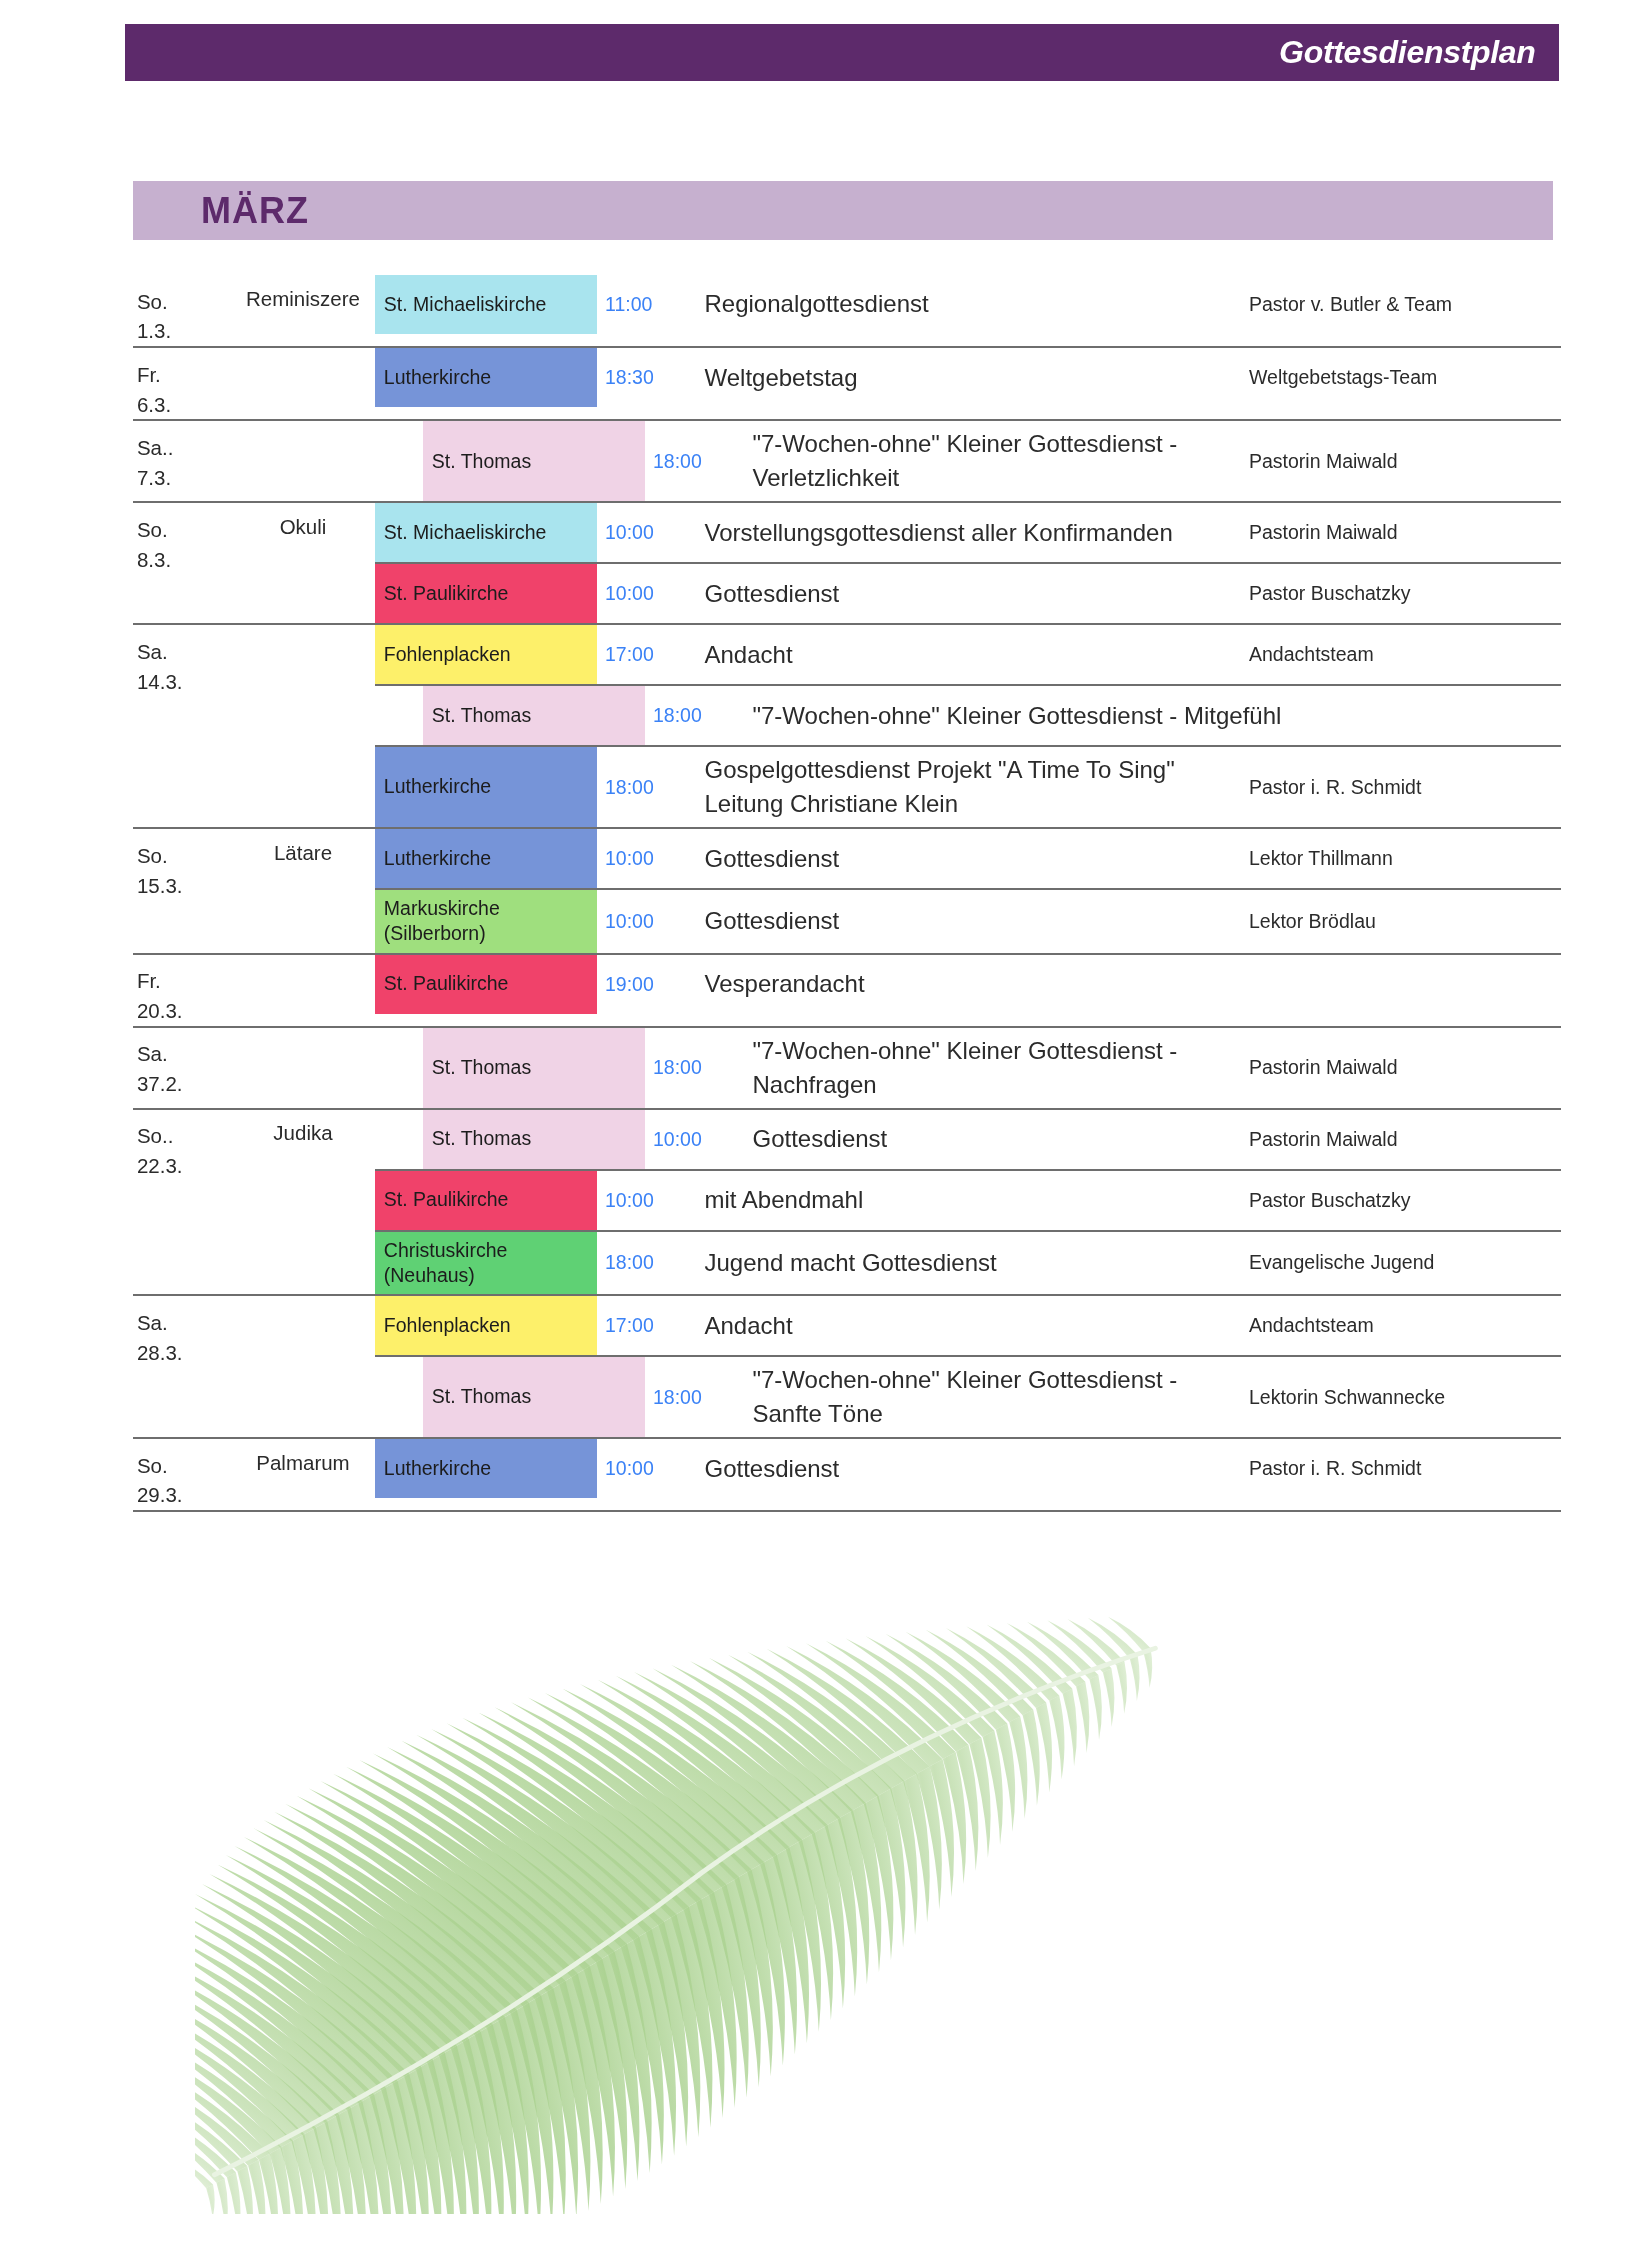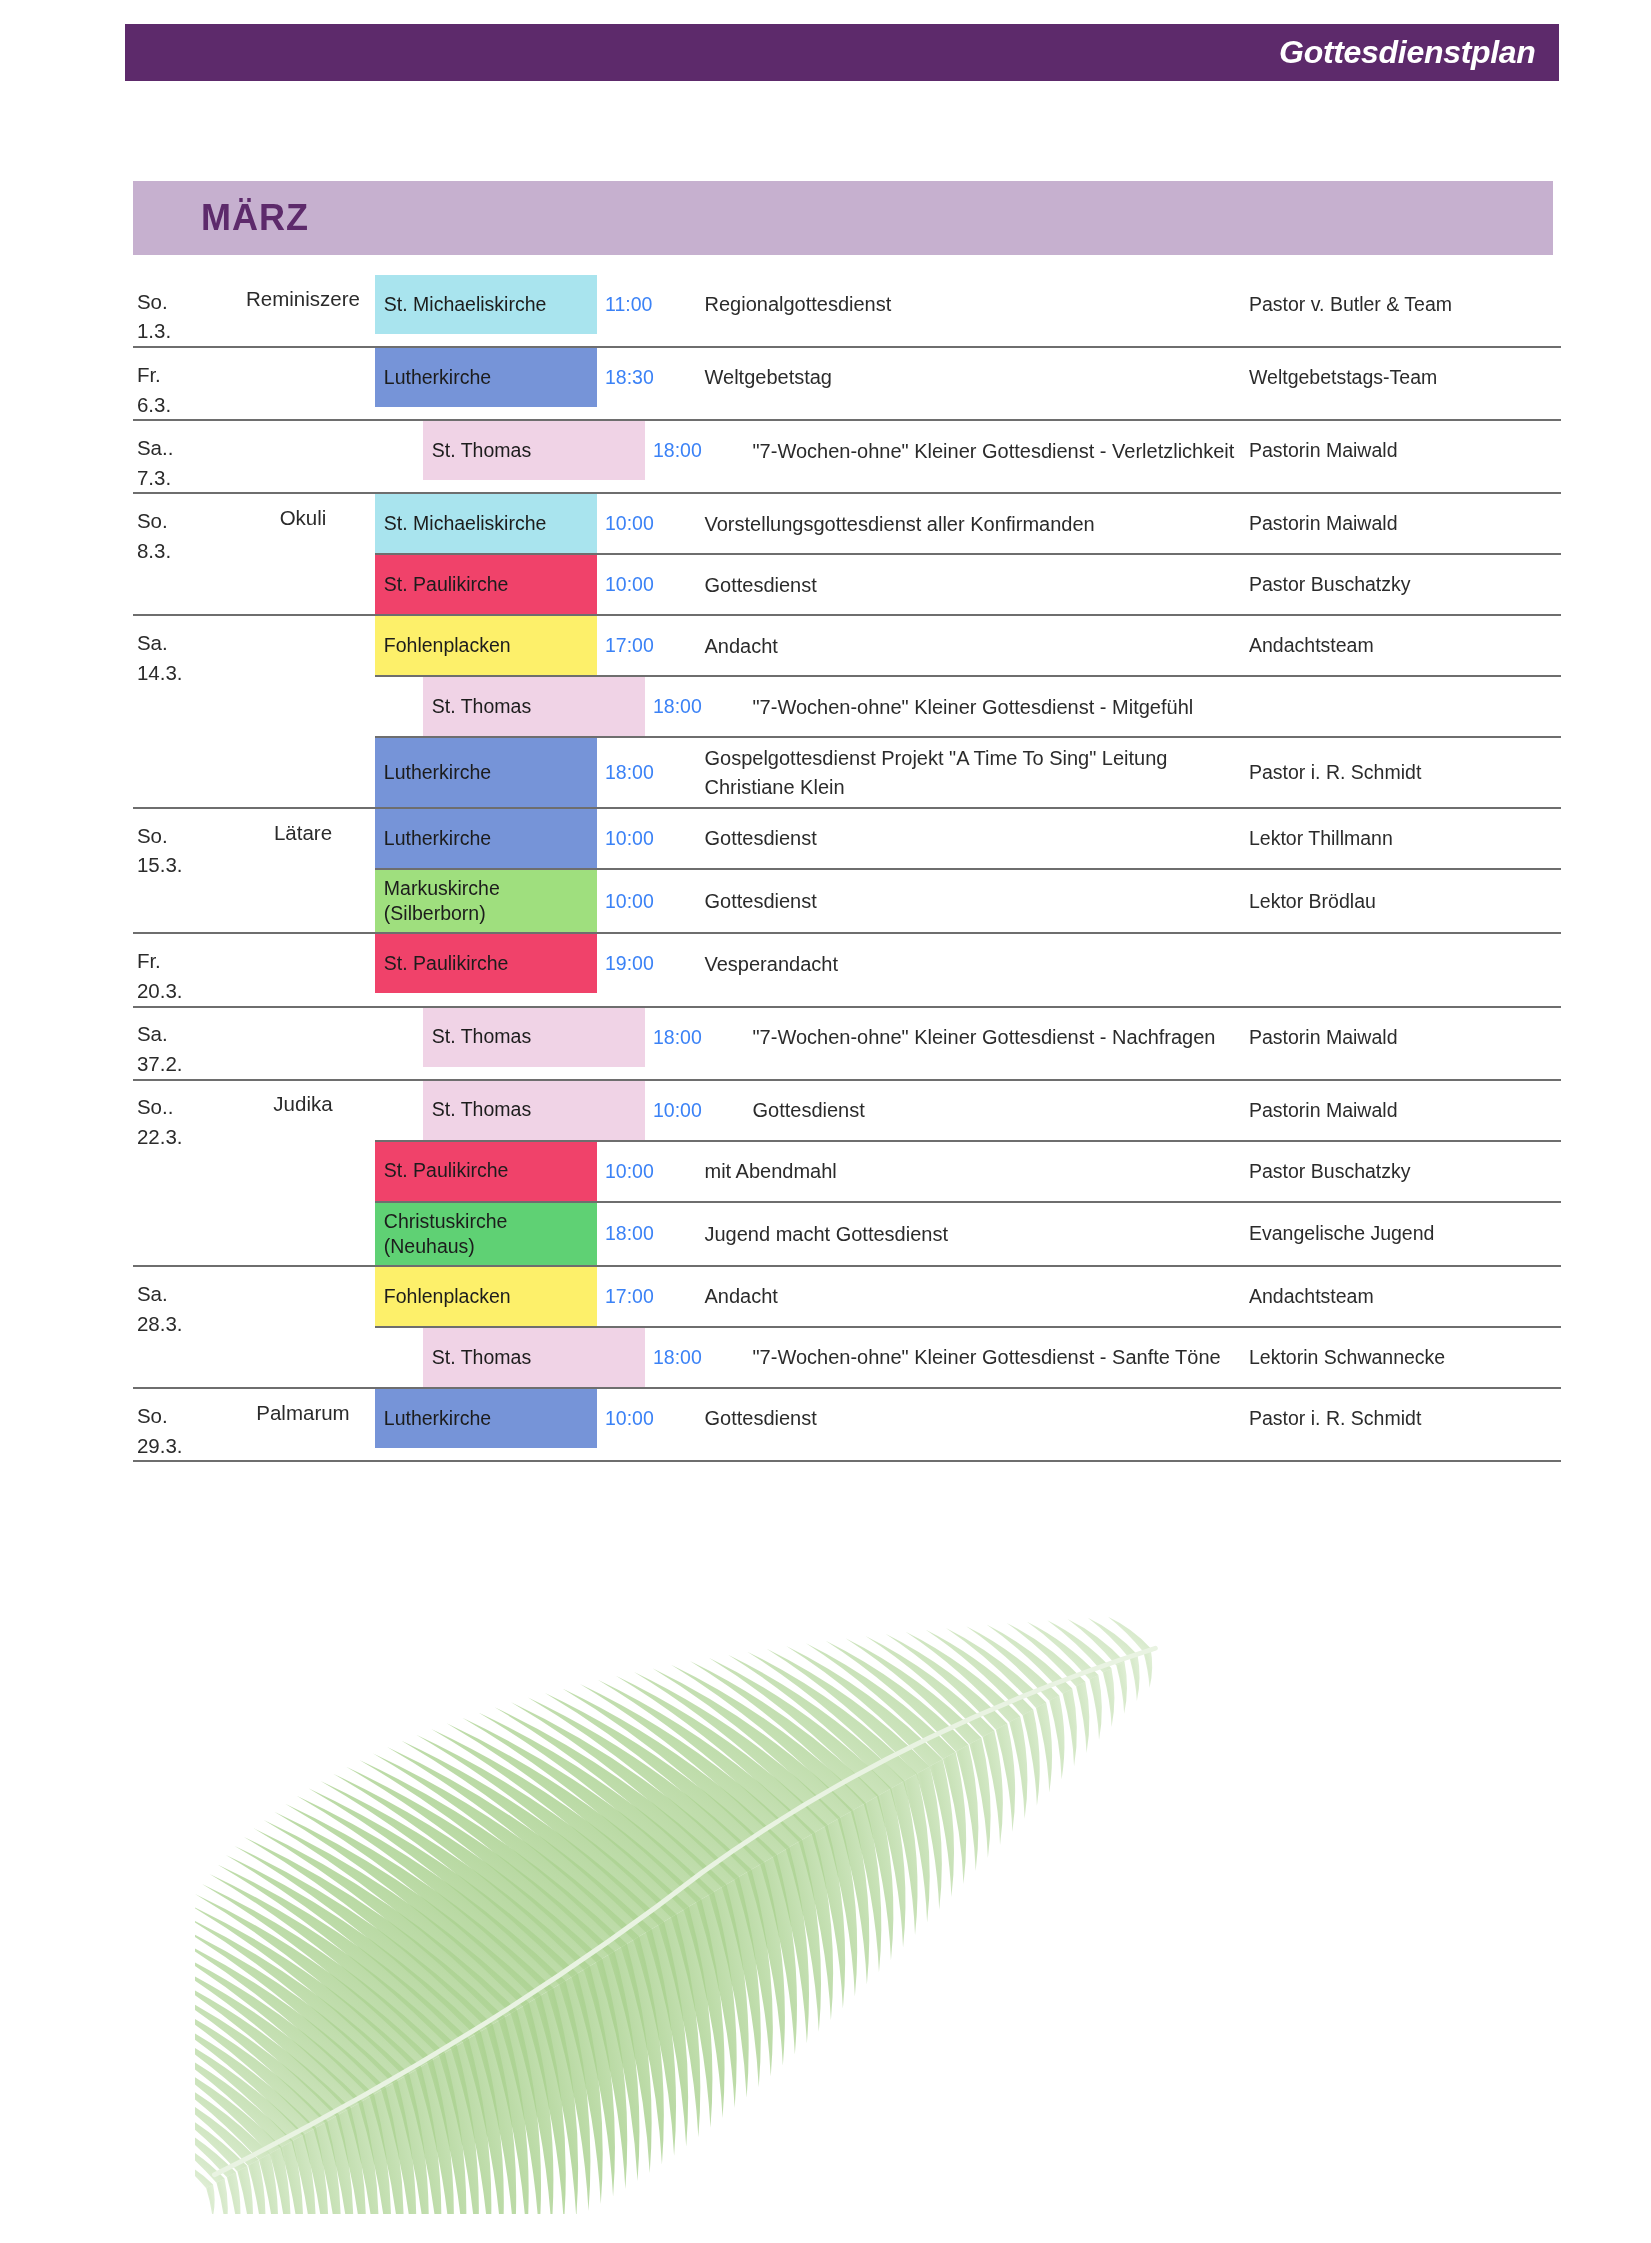--- a/index.html
+++ b/index.html
@@ -38,21 +38,21 @@
     letter-spacing: -0.3px;
     white-space: nowrap;
   }
 
   
   .month-bar {
     position: absolute;
     left: 133px;
     top: 181px;
     width: 1420px;
-    height: 74px;
+    height: 59px;
     background: #c6b0cf;
     display: flex;
     align-items: center;
     box-sizing: border-box;
     padding-left: 68px;
   }
   .month-label {
     color: #5d2a6b;
     font-size: 36px;
     font-weight: bold;
@@ -139,21 +139,21 @@
     box-sizing: border-box;
     font-size: 19.5px;
     color: #3b82f6;
   }
   .cell-desc {
     flex: 1 1 auto;
     display: flex;
     align-items: center;
     padding: 5.9px 11.7px 5.9px 19.5px;
     box-sizing: border-box;
-    font-size: 20px;
+    font-size: 24px;
     line-height: 1.42;
     color: #2b2b2b;
   }
   .cell-leader {
     width: 312px;
     flex: 0 0 312px;
     display: flex;
     align-items: center;
     box-sizing: border-box;
     font-size: 19.5px;

